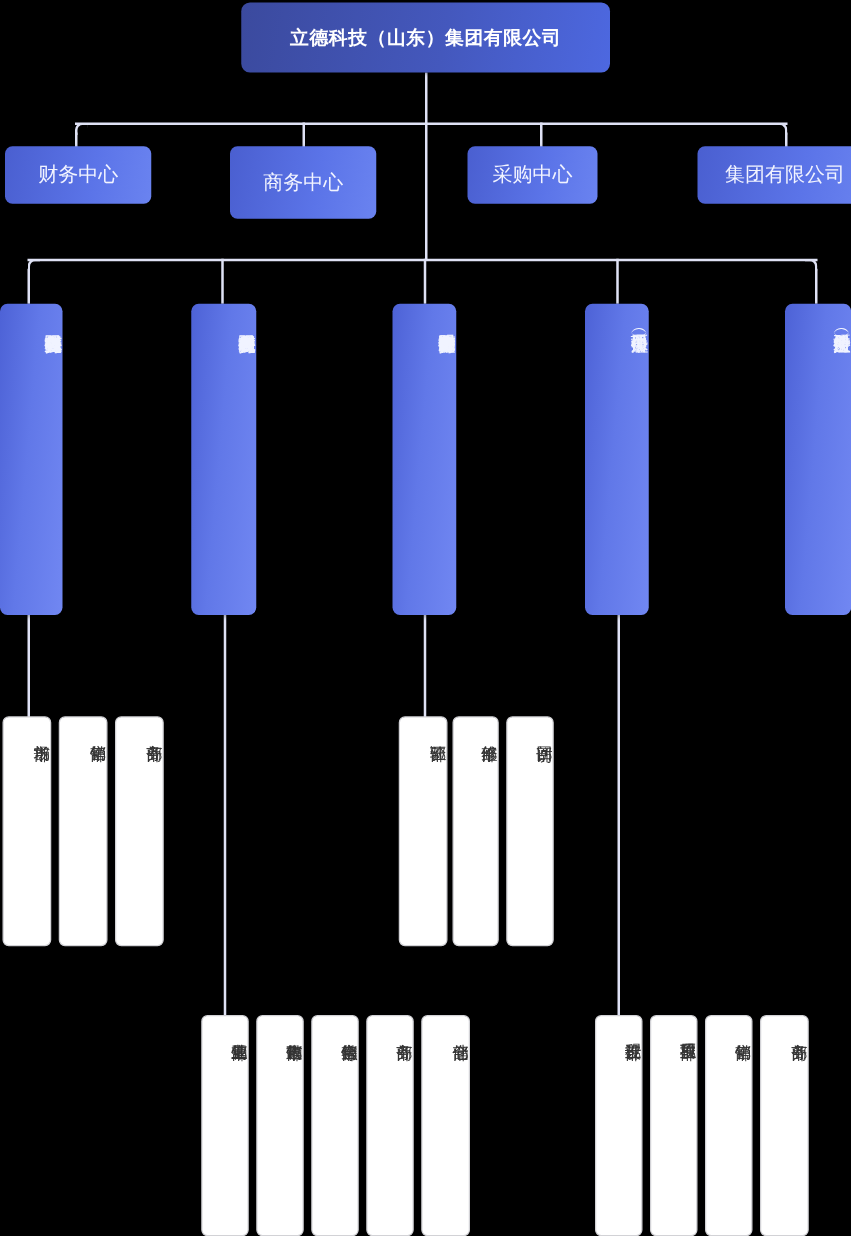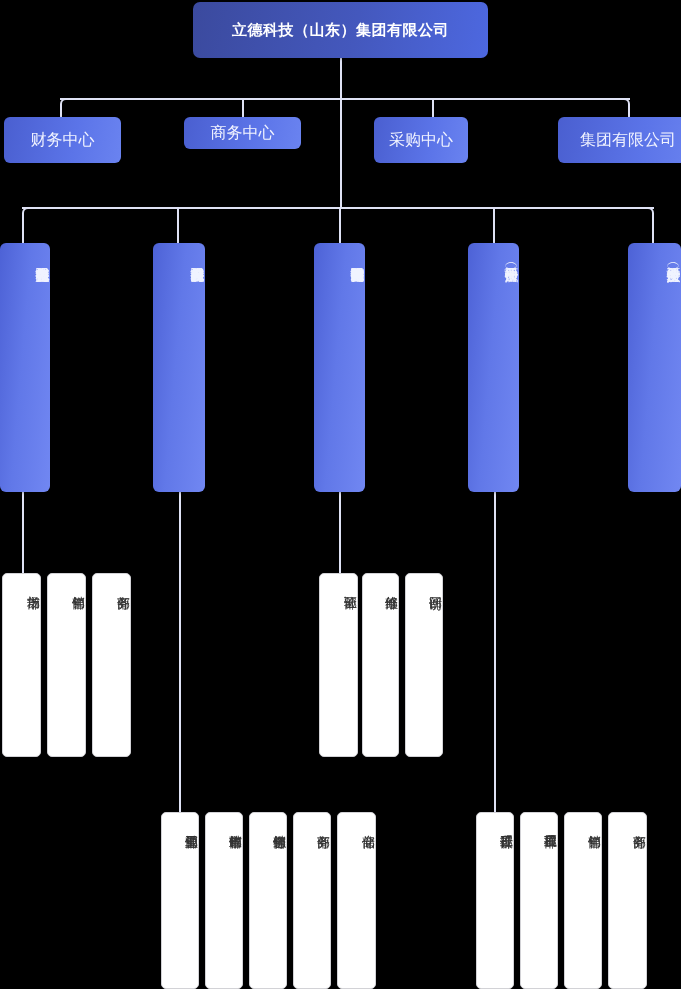--- a/index.html
+++ b/index.html
@@ -87,24 +87,24 @@
 
   <div class="ln lnv" style="left:494px;top:492px;height:320px;"></div>
 
   <div class="node root" style="left:193px;top:2px;width:295px;height:56px;">
     <span>立德科技（山东）集团有限公司</span>
   </div>
 
   <div class="node center" style="left:4px;top:117px;width:117px;height:46px;">
     <span>财务中心</span>
   </div>
-  <div class="node center" style="left:184px;top:117px;width:117px;height:32px;">
+  <div class="node center" style="left:184px;top:117px;width:117px;height:58px;">
     <span>商务中心</span>
   </div>
-  <div class="node center" style="left:374px;top:117px;width:94px;height:46px;">
+  <div class="node center" style="left:374px;top:117px;width:104px;height:46px;">
     <span>采购中心</span>
   </div>
   <div class="node center" style="left:558px;top:117px;width:140px;height:46px;">
     <span>集团有限公司</span>
   </div>
 
   <div class="node company" style="left:0px;top:243px;width:50px;height:249px;">
     <span>青岛立德创先科技有限公司</span>
   </div>
   <div class="node company" style="left:153px;top:243px;width:52px;height:249px;">

